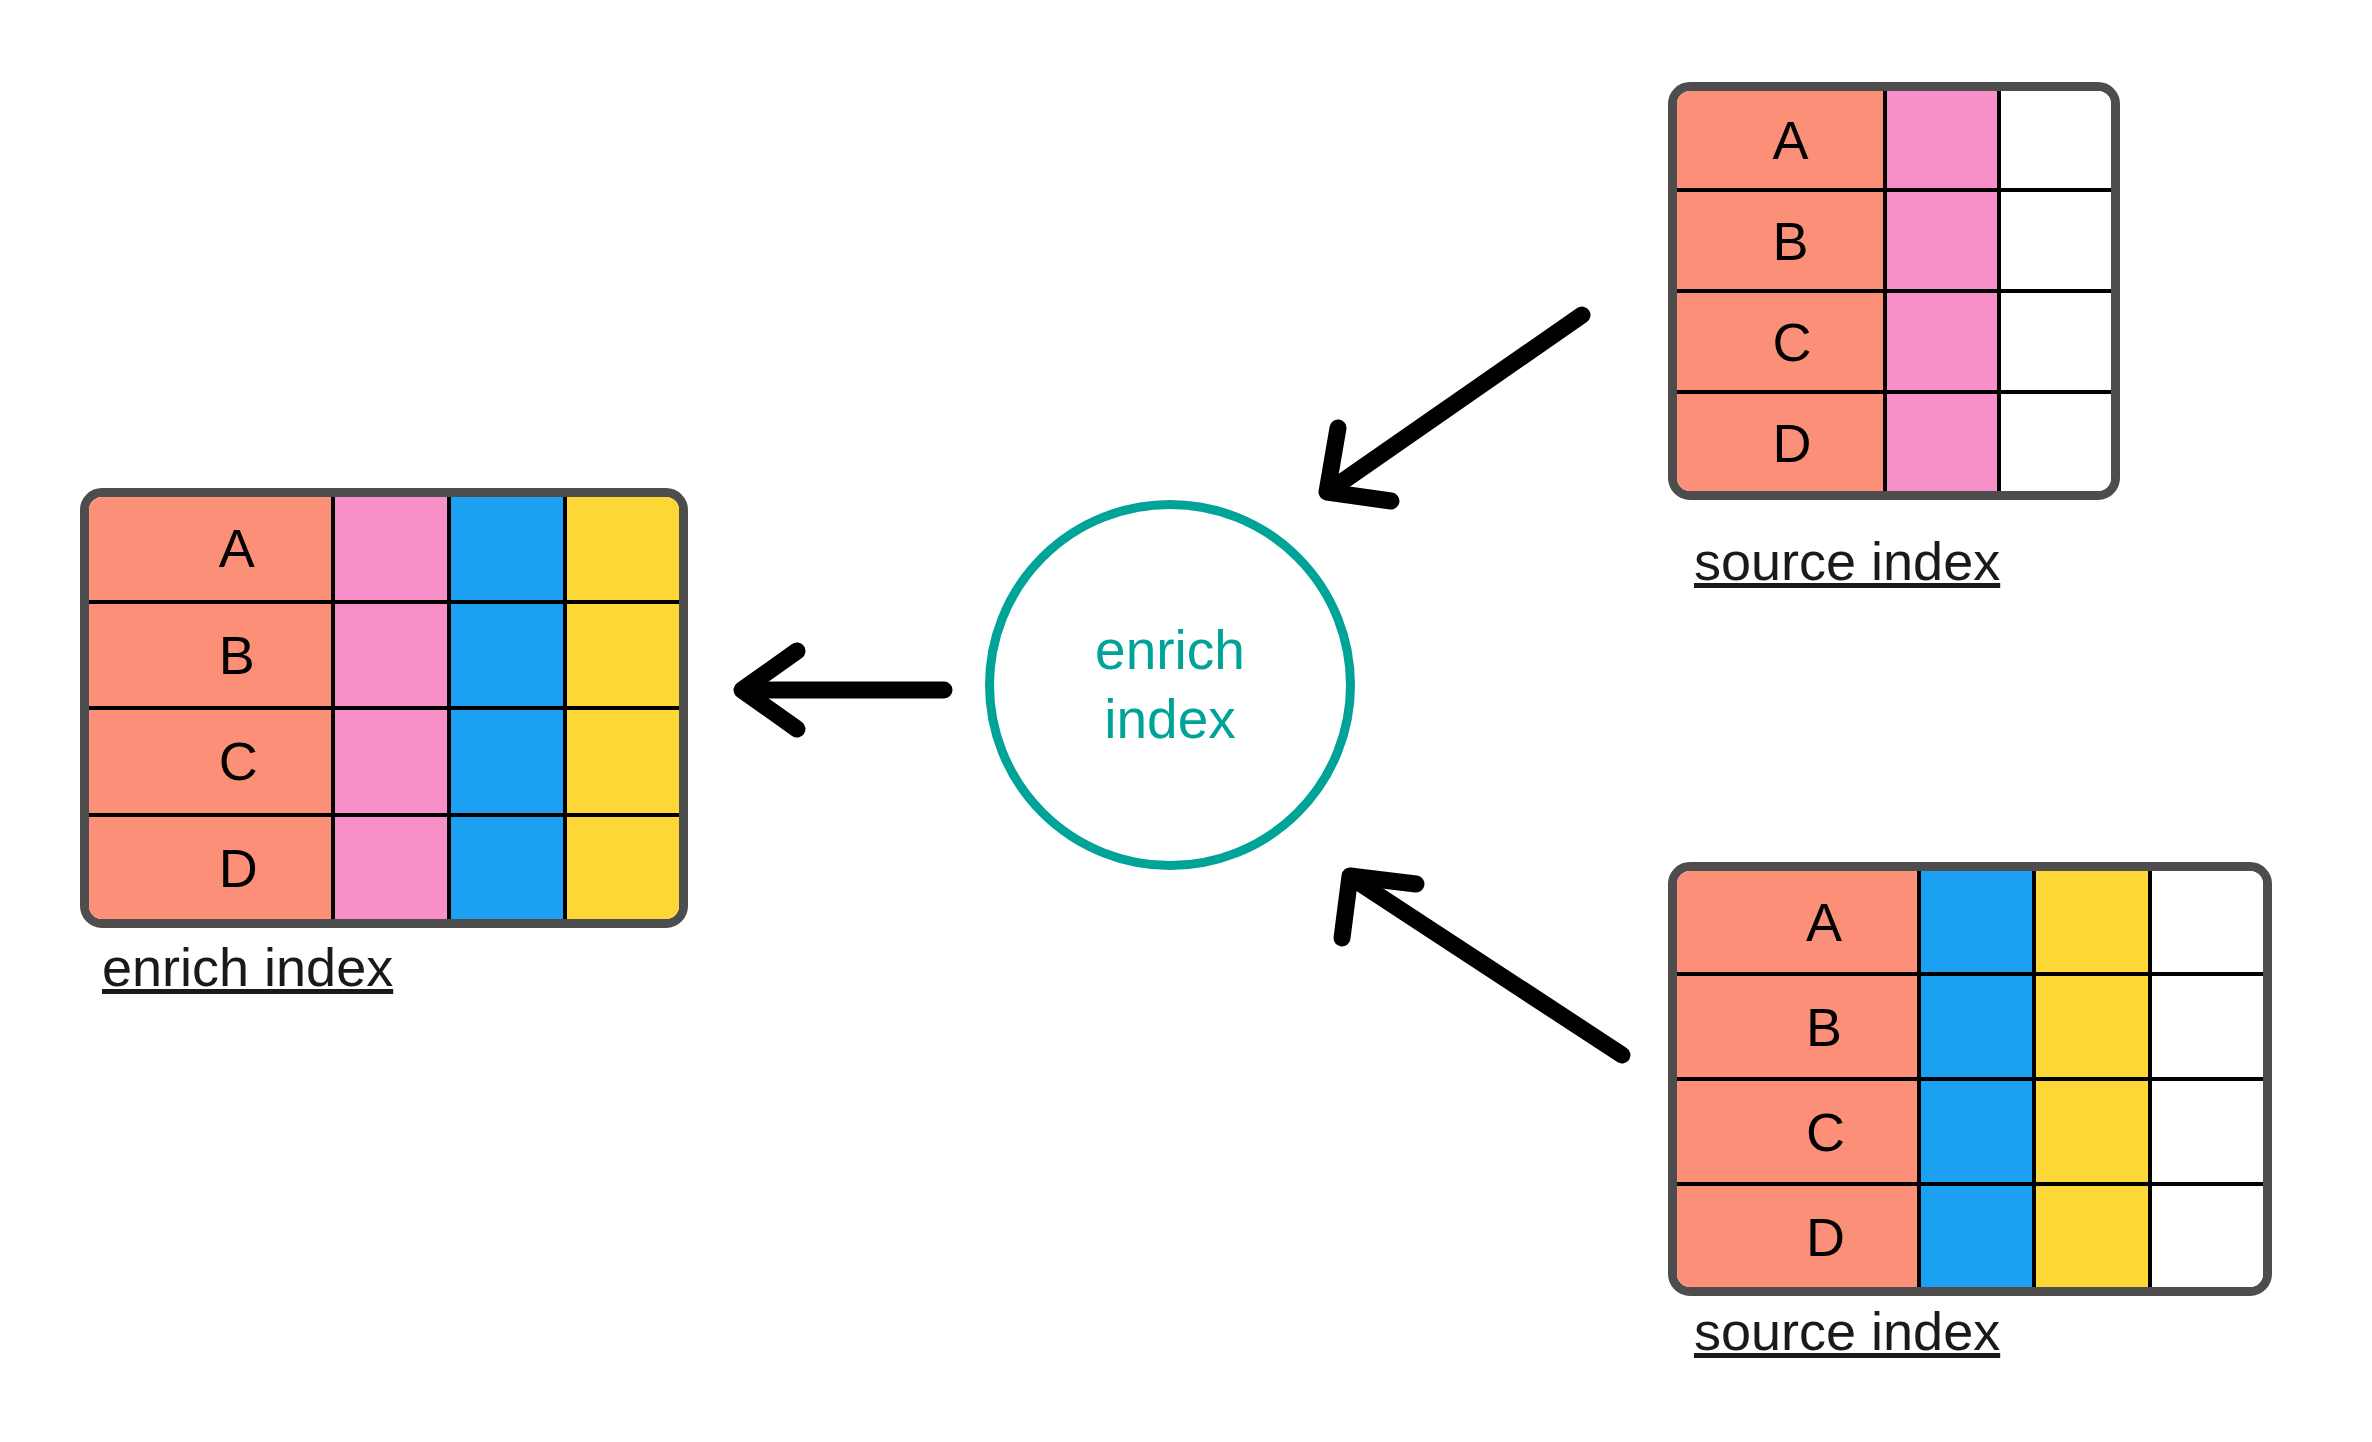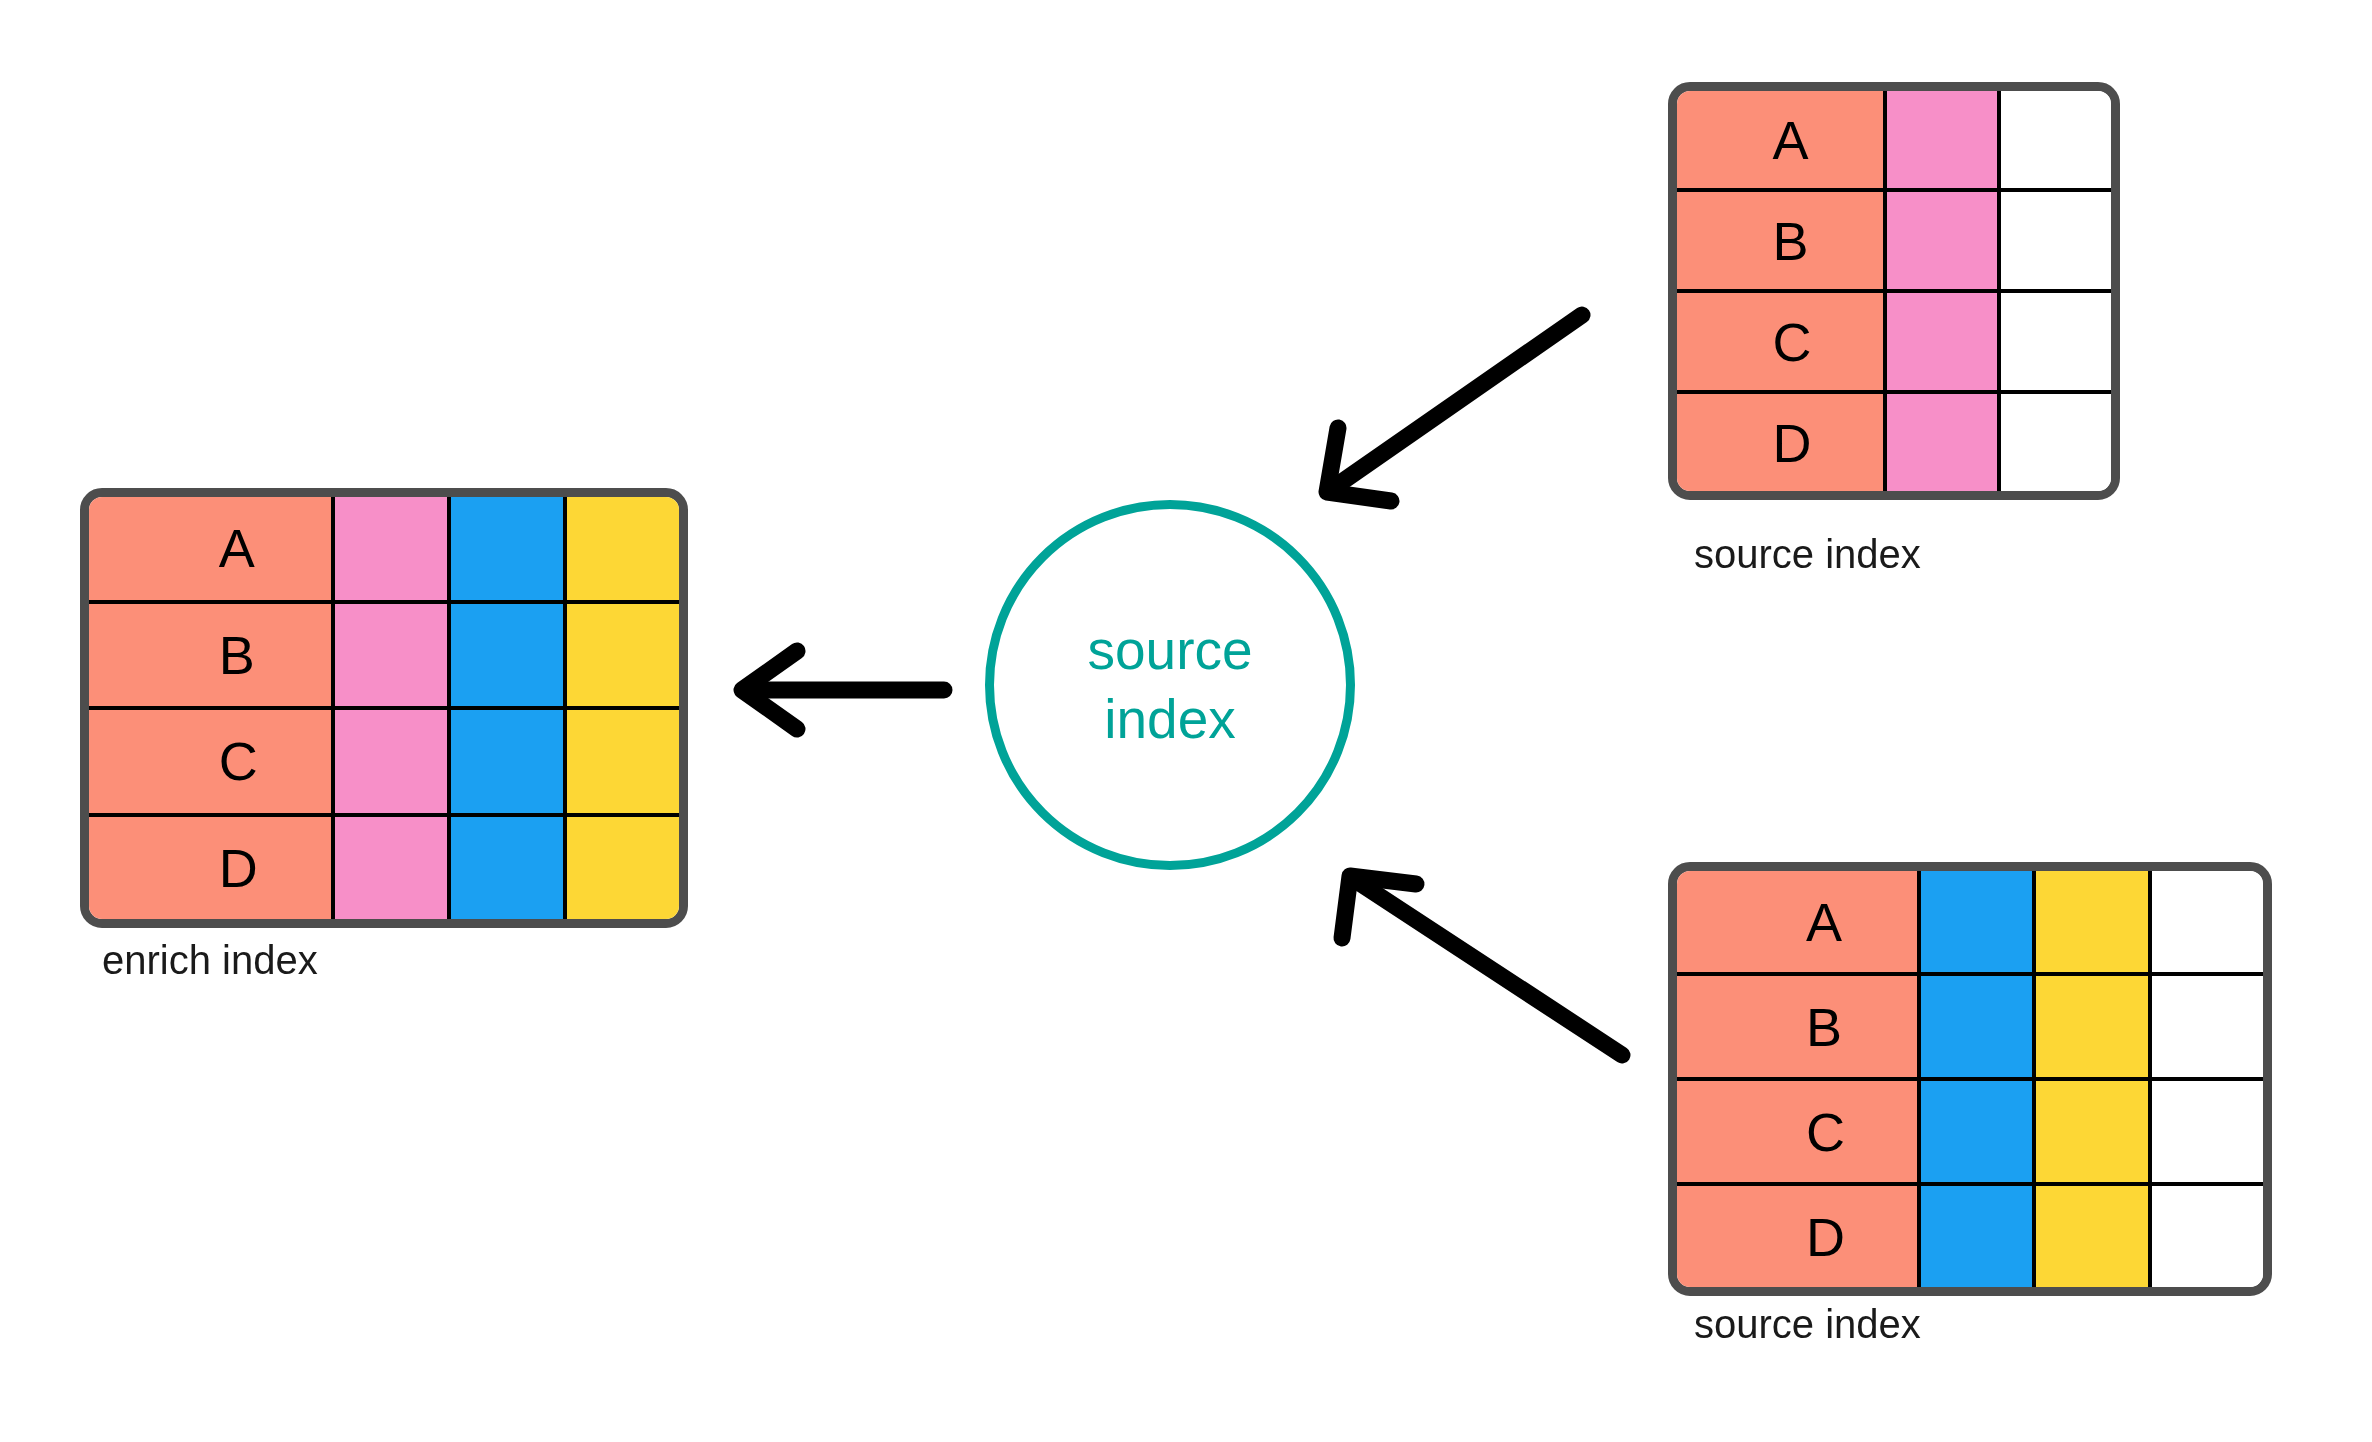--- a/index.html
+++ b/index.html
@@ -53,24 +53,25 @@
   .cell-key {
     padding-left: 22%;
     font-size: 54px;
     color: #000000;
     line-height: 1;
   }
 
   
   .caption {
     position: absolute;
-    font-size: 40px;
+    font-size: 54px;
     color: #1a1a1a;
     white-space: nowrap;
     line-height: 1.1;
+    text-decoration: underline;
   }
 
   
   .policy-circle {
     position: absolute;
     box-sizing: border-box;
     border: 9px solid #00a398;
     border-radius: 50%;
     background: #ffffff;
     display: flex;
@@ -214,21 +215,21 @@
         </div>
       <div class="cell" style="background:#1ba0f2;"></div>
       <div class="cell" style="background:#fdd735;"></div>
       <div class="cell" style="background:#ffffff;"></div>
     </div>
   </div>
 
   <div class="caption" style="left:1694px; top:1302px;">source index</div>
 
   <div class="policy-circle" style="left:985px; top:500px; width:370px; height:370px;">
-    <div class="policy-line">source</div>
+    <div class="policy-line">enrich</div>
     <div class="policy-line">index</div>
   </div>
 
   <svg id="arrow-layer" viewBox="0 0 2372 1442">
 
     <g>
       <line x1="1582" y1="315" x2="1336" y2="486" stroke="#000000" stroke-width="17" stroke-linecap="round"></line>
       <polyline points="1338,428 1327,492 1391,501" fill="none" stroke="#000000" stroke-width="17" stroke-linecap="round" stroke-linejoin="round"></polyline>
     </g>
 

